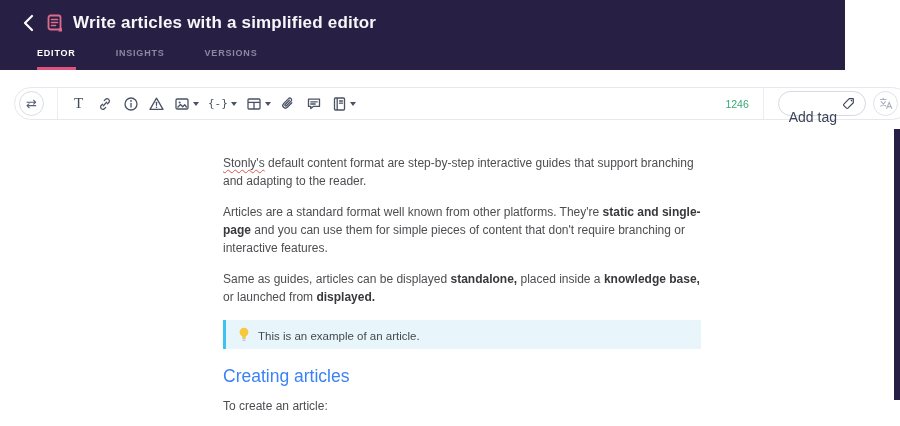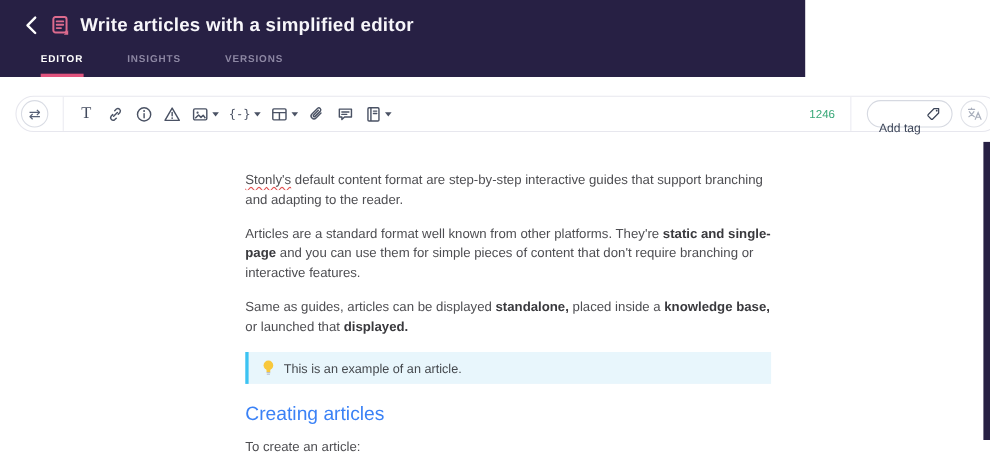--- a/index.html
+++ b/index.html
@@ -1,20 +1,20 @@
 <!DOCTYPE html>
 <html><head>
 <meta charset="utf-8">
 <style>
   * { margin:0; padding:0; box-sizing:border-box; }
   html,body { width:900px; height:426px; overflow:hidden; background:#fff;
     font-family:"Liberation Sans","DejaVu Sans",sans-serif; }
 
   
-  .topbar { position:absolute; left:0; top:0; width:732px; height:70px; background:#272044; }
+  .topbar { position:absolute; left:0; top:0; width:845px; height:70px; background:#272044; }
   .topbar-row { position:absolute; left:16px; top:11px; display:flex; align-items:center; }
   .back-btn { width:24px; height:24px; display:flex; align-items:center; justify-content:center; cursor:pointer; }
   .doc-icon { margin-left:7px; margin-right:9px; display:flex; align-items:center; }
   .page-title { color:#f7f6fa; font-size:17px; font-weight:700; letter-spacing:.2px; }
   .tabs { position:absolute; left:27px; bottom:0; display:flex;margin-left:10px; }
   .tab { margin-right:40px; padding-bottom:9px; font-size:9px; font-weight:700; letter-spacing:.8px;
     color:#8d87a3; border-bottom:3px solid transparent; cursor:pointer; }
   .tab.active { color:#ffffff; border-bottom-color:#e0537d; }
 
   
@@ -32,21 +32,21 @@
   .tb-icon svg { display:block; }
   .t-glyph { font-family:"Liberation Serif","DejaVu Serif",serif; font-size:15px; color:#434b5e; }
   .braces-glyph { font-family:"DejaVu Sans Mono","Liberation Mono",monospace; font-size:11px; color:#4a5264; }
   .caret { width:0; height:0; border-left:3.5px solid transparent; border-right:3.5px solid transparent;
     border-top:4px solid #4a5264; margin-left:3px; }
   .tb-right { margin-left:auto; display:flex; align-items:center; align-self:stretch; }
   .char-count { color:#38a878; font-size:10.5px; font-weight:400; padding:0 14px; }
   .tb-right-inner { display:flex; align-items:center; gap:7px; padding:0 10px 0 14px; }
   .pill-btn { height:25px; border:1px solid #d6d9e1; border-radius:13px; background:#fff;
     display:flex; align-items:center; gap:5px; padding:0 10px; cursor:pointer; }
-  .pill-btn span { font-size:11px; color:#3c4558;margin-top:26px; }
+  .pill-btn span { font-size:14px; color:#3c4558;margin-top:26px; }
   .circle-btn.disabled { color:#aab0bd; border-color:#e0e2e8; cursor:default; }
 
   
   .canvas { position:absolute; left:223px; top:154px; width:478px; }
   .canvas p { font-size:12px; line-height:18px; color:#4e4e52; margin-bottom:13px; }
   .canvas b { color:#39393d; }
   .misspell { text-decoration:underline wavy #e05252; text-decoration-thickness:1px; text-underline-offset:2px; }
   .callout { display:flex; align-items:flex-end; gap:8px; background:#e8f6fc; border-left:3px solid #3cc3f2;
     padding:7px 12px; margin:14px 0 4px; }
   .callout-text { font-size:11.5px; color:#45494e; }
@@ -180,21 +180,21 @@
       </div>
     </div>
   </div>
 </div>
 
 <div class="canvas">
   <p><span class="misspell">Stonly's</span><span> default content format are step-by-step interactive guides that support branching and adapting to the reader.</span></p>
 
   <p><span>Articles are a standard format well known from other platforms. They're </span><b>static and single-page</b><span> and you can use them for simple pieces of content that don't require branching or interactive features.</span></p>
 
-  <p><span>Same as guides, articles can be displayed </span><b>standalone,</b><span> placed inside a </span><b>knowledge base,</b><span> or launched that </span><b>displayed.</b></p>
+  <p><span>Same as guides, articles can be displayed </span><b>standalone,</b><span> placed inside a </span><b>knowledge base,</b><span> or launched from </span><b>displayed.</b></p>
 
   <div class="callout">
     <svg width="12" height="15" viewBox="0 0 12 15">
       <circle cx="6" cy="5.2" r="4.4" fill="#f8c83c"></circle>
       <path d="M4.3 8.5 h3.4 v2.6 h-3.4 z" fill="#f8c83c"></path>
       <rect x="4.2" y="11.2" width="3.6" height="1.1" rx="0.5" fill="#b9bec7"></rect>
       <rect x="4.5" y="12.7" width="3" height="1" rx="0.5" fill="#b9bec7"></rect>
     </svg>
     <span class="callout-text">This is an example of an article.</span>
   </div>

